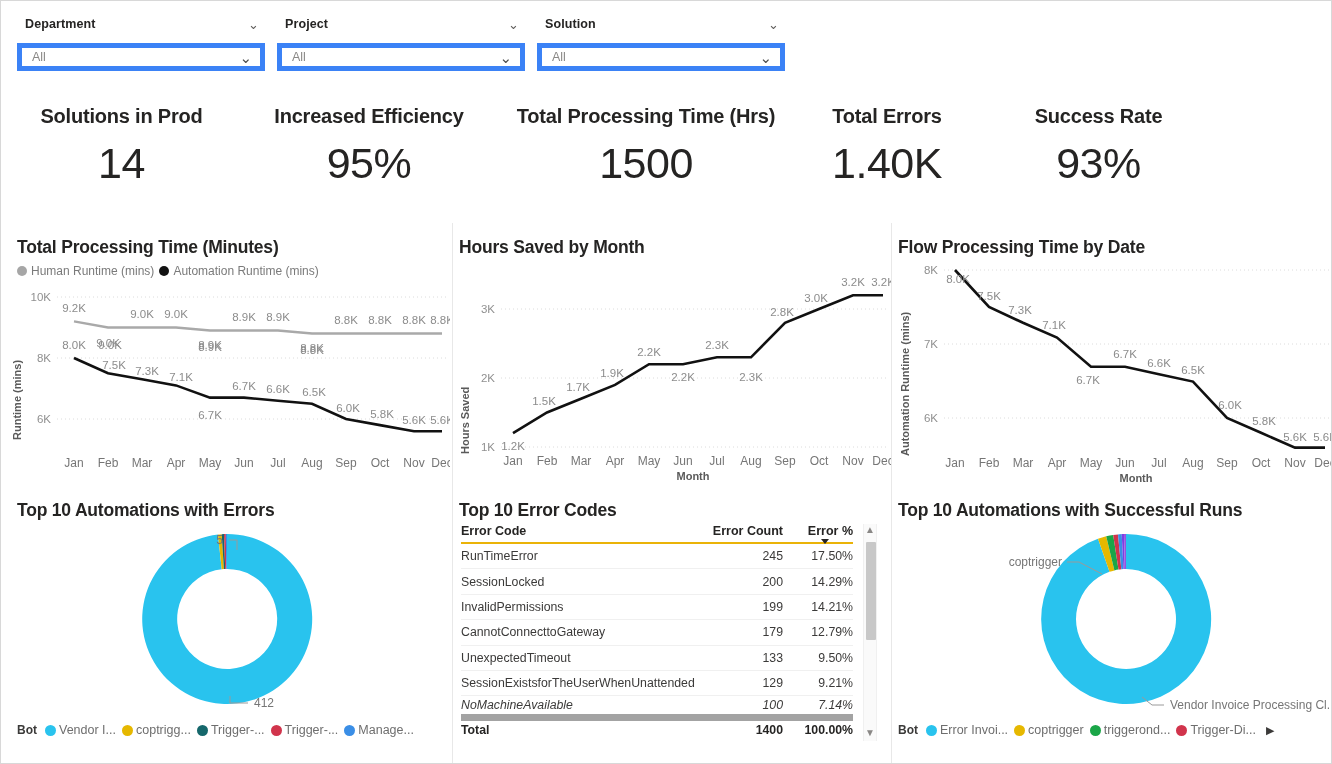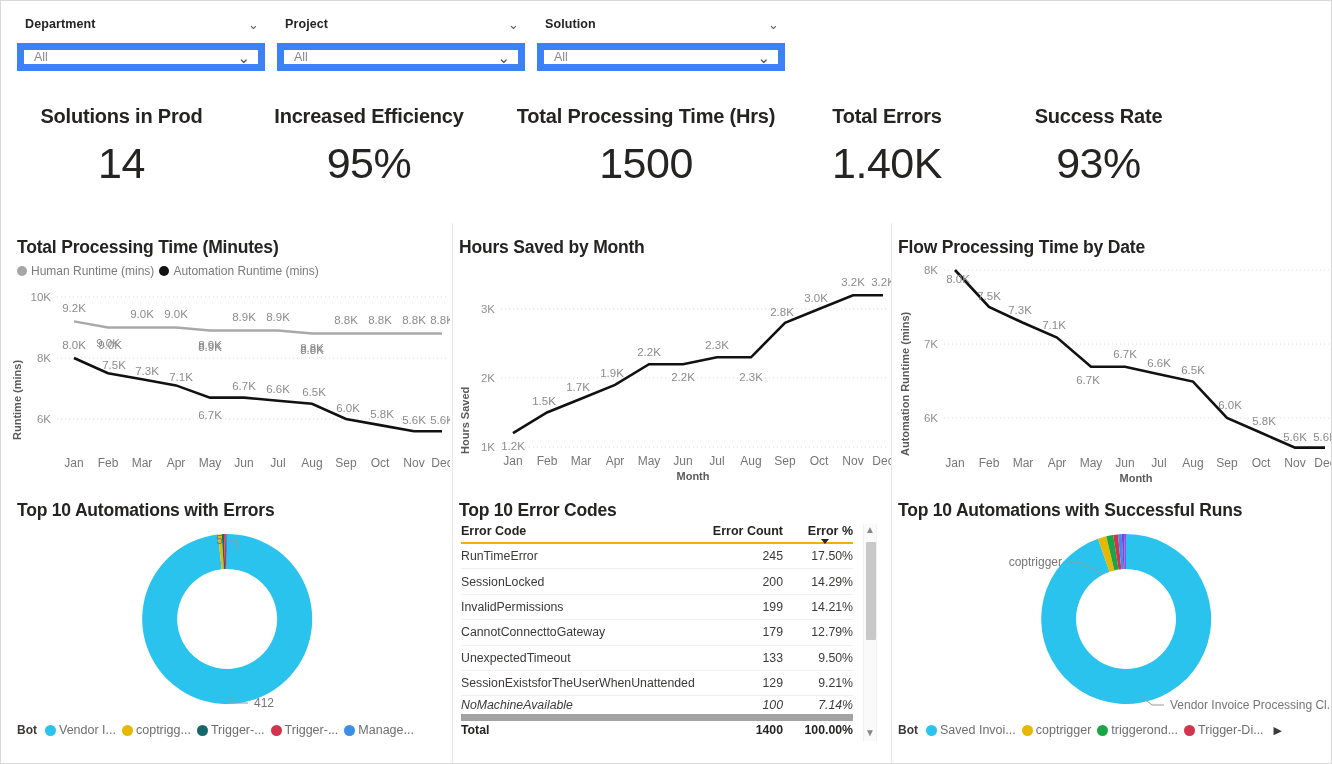--- a/index.html
+++ b/index.html
@@ -22,21 +22,21 @@
   .slicer { position: absolute; width: 248px; }
   .slicer.s0 { left: 16px; }
   .slicer.s1 { left: 276px; }
   .slicer.s2 { left: 536px; }
   .slicer-head {
     display: flex; align-items: center; justify-content: space-between;
     height: 22px; padding: 0 6px 0 8px;
   }
   .slicer-title { font-size: 12.5px; font-weight: bold; color: #252423; letter-spacing: .1px; }
   .slicer-box {
-    margin-top: 8px; height: 28px; border: 7px solid #3b82f6; background: #fff;
+    margin-top: 8px; height: 28px; border: 5px solid #3b82f6; background: #fff;
     display: flex; align-items: center; justify-content: space-between;
     padding: 0 8px 0 10px;
   }
   .slicer-value { font-size: 12.5px; color: #8a8886; }
   .chev { color: #605e5c; font-size: 13px; line-height: 1; }
   .chev.big { font-size: 15px; color: #4a4a4a; }
 
   
   .kpi-row { position: absolute; left: 0; top: 104px; width: 1332px; height: 112px; }
   .kpi { position: absolute; text-align: center; }
@@ -478,21 +478,21 @@
     <text class="callout" x="166" y="47" text-anchor="end">coptrigger</text>
 
     <polyline points="246,178 256,186 268,186" fill="none" stroke="#9a9a9a" stroke-width="1"></polyline>
     <text class="callout" x="274" y="190">Vendor Invoice Processing Cl...</text>
   </svg>
 
   <div class="donut-legend" style="left:897px; top:722px; width:425px;">
     <span class="dl-bot">Bot</span>
     <span class="dl-item">
       <span class="dl-dot" style="background:#29c3ee"></span>
-      <span class="dl-txt">Saved Invoi...</span>
+      <span class="dl-txt">Error Invoi...</span>
     </span>
     <span class="dl-item">
       <span class="dl-dot" style="background:#e6b800"></span>
       <span class="dl-txt">coptrigger</span>
     </span>
     <span class="dl-item">
       <span class="dl-dot" style="background:#1aa648"></span>
       <span class="dl-txt">triggerond...</span>
     </span>
     <span class="dl-item">

